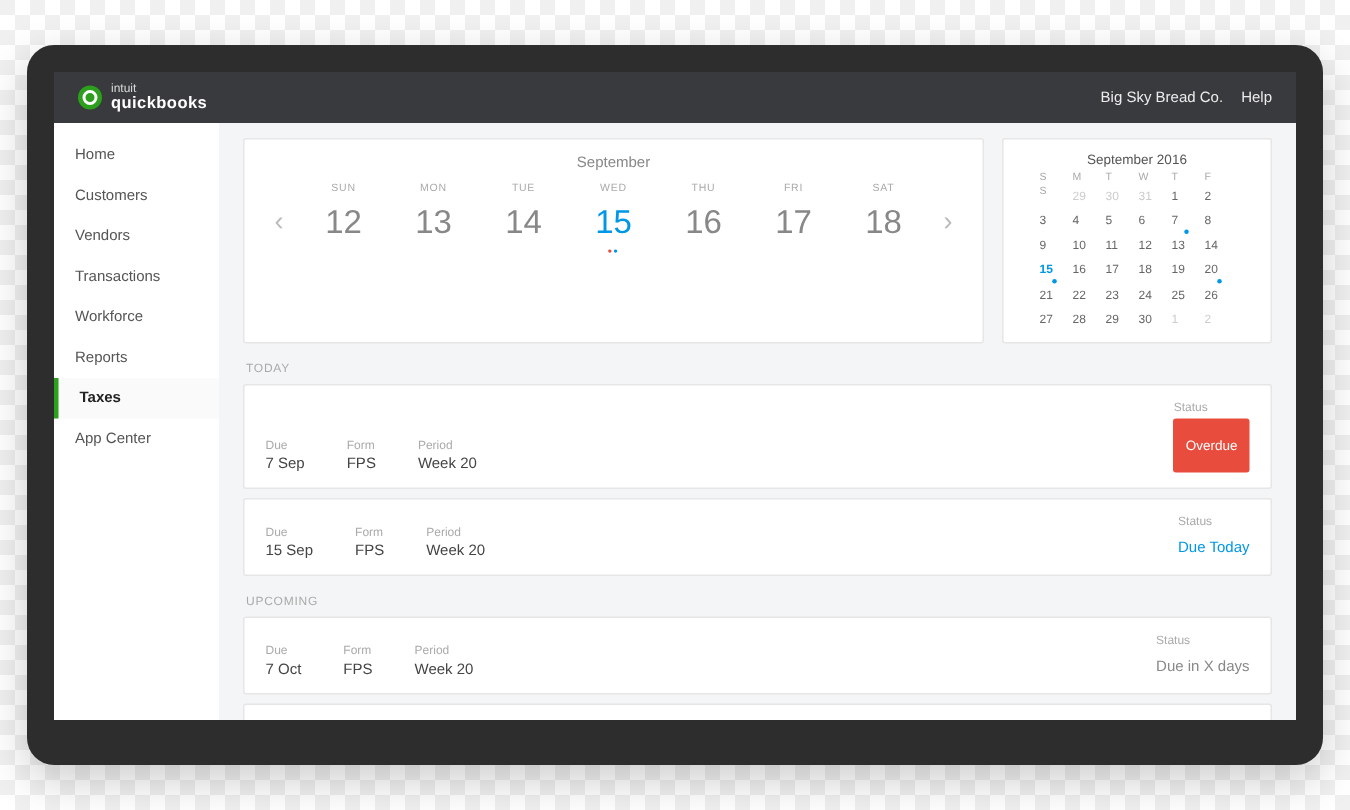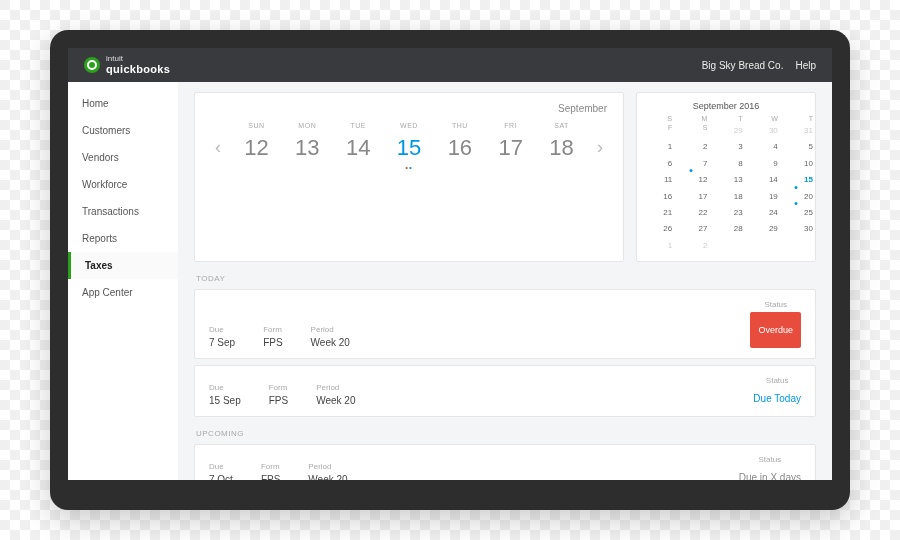--- a/index.html
+++ b/index.html
@@ -1,59 +1,59 @@
 <!DOCTYPE html>
 <html><head>
 <meta charset="utf-8">
 <style>
 *{box-sizing:border-box;margin:0;padding:0;font-family:-apple-system,BlinkMacSystemFont,"Segoe UI",Helvetica,Arial,sans-serif}
 body{background:repeating-conic-gradient(#fff 0% 25%,#f0f0f0 0% 50%) 50%/20px 20px;width:900px;height:540px;display:flex;align-items:center;justify-content:center}
-.laptop{background:#2d2d2d;border-radius:18px;padding:18px 18px 30px;width:800px;height:480px;box-shadow:0 10px 30px rgba(0,0,0,.2)}
+.laptop{background:#2d2d2d;border-radius:18px;padding:18px 18px 30px;width:864px;height:480px;box-shadow:0 10px 30px rgba(0,0,0,.2)}
 .screen{background:#f4f5f6;width:100%;height:100%;overflow:hidden;display:flex;flex-direction:column}
 .topbar{background:#393a3d;height:34px;display:flex;align-items:center;padding:0 16px;color:#fff;font-size:11px}
 .logo{display:flex;align-items:center;gap:6px}
 .logo-icon{width:16px;height:16px;border-radius:50%;background:#2ca01c;position:relative}
 .logo-icon::after{content:"";position:absolute;inset:3px;border-radius:50%;border:2px solid #fff}
 .brand-pre{font-size:8px;opacity:.8;display:block;line-height:1}
 .brand{font-weight:600;letter-spacing:.3px}
 .top-right{margin-left:auto;display:flex;gap:12px;font-size:10px;opacity:.9}
 .body{display:flex;flex:1;min-height:0}
 .sidebar{width:110px;background:#fff;padding:8px 0;font-size:10px;color:#555}
 .nav-item{padding:8px 14px;cursor:pointer}
 .nav-item.active{font-weight:700;color:#222;border-left:3px solid #2ca01c;background:#fafafa}
 .main{flex:1;padding:10px 16px 0;overflow:hidden}
 .title{font-size:13px;font-weight:600;color:#333;padding:4px 0 8px;border-bottom:2px solid #2ca01c;display:inline-block;margin-bottom:10px}
 .row{display:flex;gap:12px}
 .card{background:#fff;border:1px solid #e6e6e6;border-radius:2px}
 .week-card{flex:1;padding:10px 16px 16px}
-.week-title{text-align:right;font-size:10px;color:#888;margin-bottom:8px}
+.week-title{text-align:center;font-size:10px;color:#888;margin-bottom:8px}
 .week-grid{display:flex;align-items:center;gap:6px}
 .chev{color:#bbb;font-size:18px;cursor:pointer;padding:0 4px}
 .days{display:flex;flex:1;justify-content:space-around}
 .day{text-align:center;flex:1}
 .dow{font-size:7px;color:#aaa;letter-spacing:.5px;margin-bottom:6px}
 .dnum{font-size:22px;font-weight:300;color:#888}
 .day.today .dnum{color:#0097e6;font-weight:500}
 .dots{margin-top:2px;font-size:8px;letter-spacing:1px}
 .dot-red{color:#e74c3c}.dot-blue{color:#0097e6}
-.mini-cal{width:180px;padding:8px 2px;font-size:8px;color:#666}
+.mini-cal{width:180px;padding:8px 24px;font-size:8px;color:#666}
 .mtitle{text-align:center;font-size:9px;margin-bottom:4px;color:#555}
-.mgrid{display:grid;grid-template-columns:repeat(5,1fr);gap:2px;text-align:right}
+.mgrid{display:grid;grid-template-columns:repeat(6,1fr);gap:2px;text-align:left}
 .mh{font-size:7px;color:#aaa}
 .md{padding:2px 0;line-height:1.3}
 .md.dim{color:#ccc}
 .md.today{color:#0097e6;font-weight:600}
 .md.dot{position:relative}
 .md.dot::after{content:"";position:absolute;bottom:-1px;left:50%;transform:translateX(-50%);width:3px;height:3px;border-radius:50%;background:#0097e6}
 .section-label{font-size:8px;color:#aaa;letter-spacing:.5px;margin:12px 2px 6px}
 .task-card{padding:10px 14px;margin-bottom:6px;display:flex;align-items:flex-end}
 .tcol{flex:0 0 auto;margin-right:28px}
 .tlabel{font-size:8px;color:#aaa;margin-bottom:3px}
 .tval{font-size:10px;color:#444}
-.tstatus{margin-left:auto;text-align:center}
+.tstatus{margin-left:auto;text-align:left}
 .badge{display:inline-block;padding:13px 8px;font-size:9px;color:#fff;border-radius:2px}
 .badge.red{background:#e74c3c}
 .due-today{color:#0097e6;font-weight:400;font-size:10px}
 .due-plain{color:#888;font-size:10px}
 </style>
 </head>
 <body>
 
 <div class="laptop">
 <div class="screen">
@@ -70,22 +70,22 @@
     <span>Big Sky Bread Co.</span>
     <span>Help</span>
   </div>
 </div>
 
 <div class="body">
   <div class="sidebar" id="sidebar">
           <div class="nav-item">Home</div>
           <div class="nav-item">Customers</div>
           <div class="nav-item">Vendors</div>
+          <div class="nav-item">Transactions</div>
           <div class="nav-item">Workforce</div>
-          <div class="nav-item">Transactions</div>
           <div class="nav-item">Reports</div>
           <div class="nav-item active">Taxes</div>
           <div class="nav-item">App Center</div>
         </div>
   <div class="main">
 
     <div class="row">
       <div class="card week-card">
         <div class="week-title">September</div>
         <div class="week-grid">

